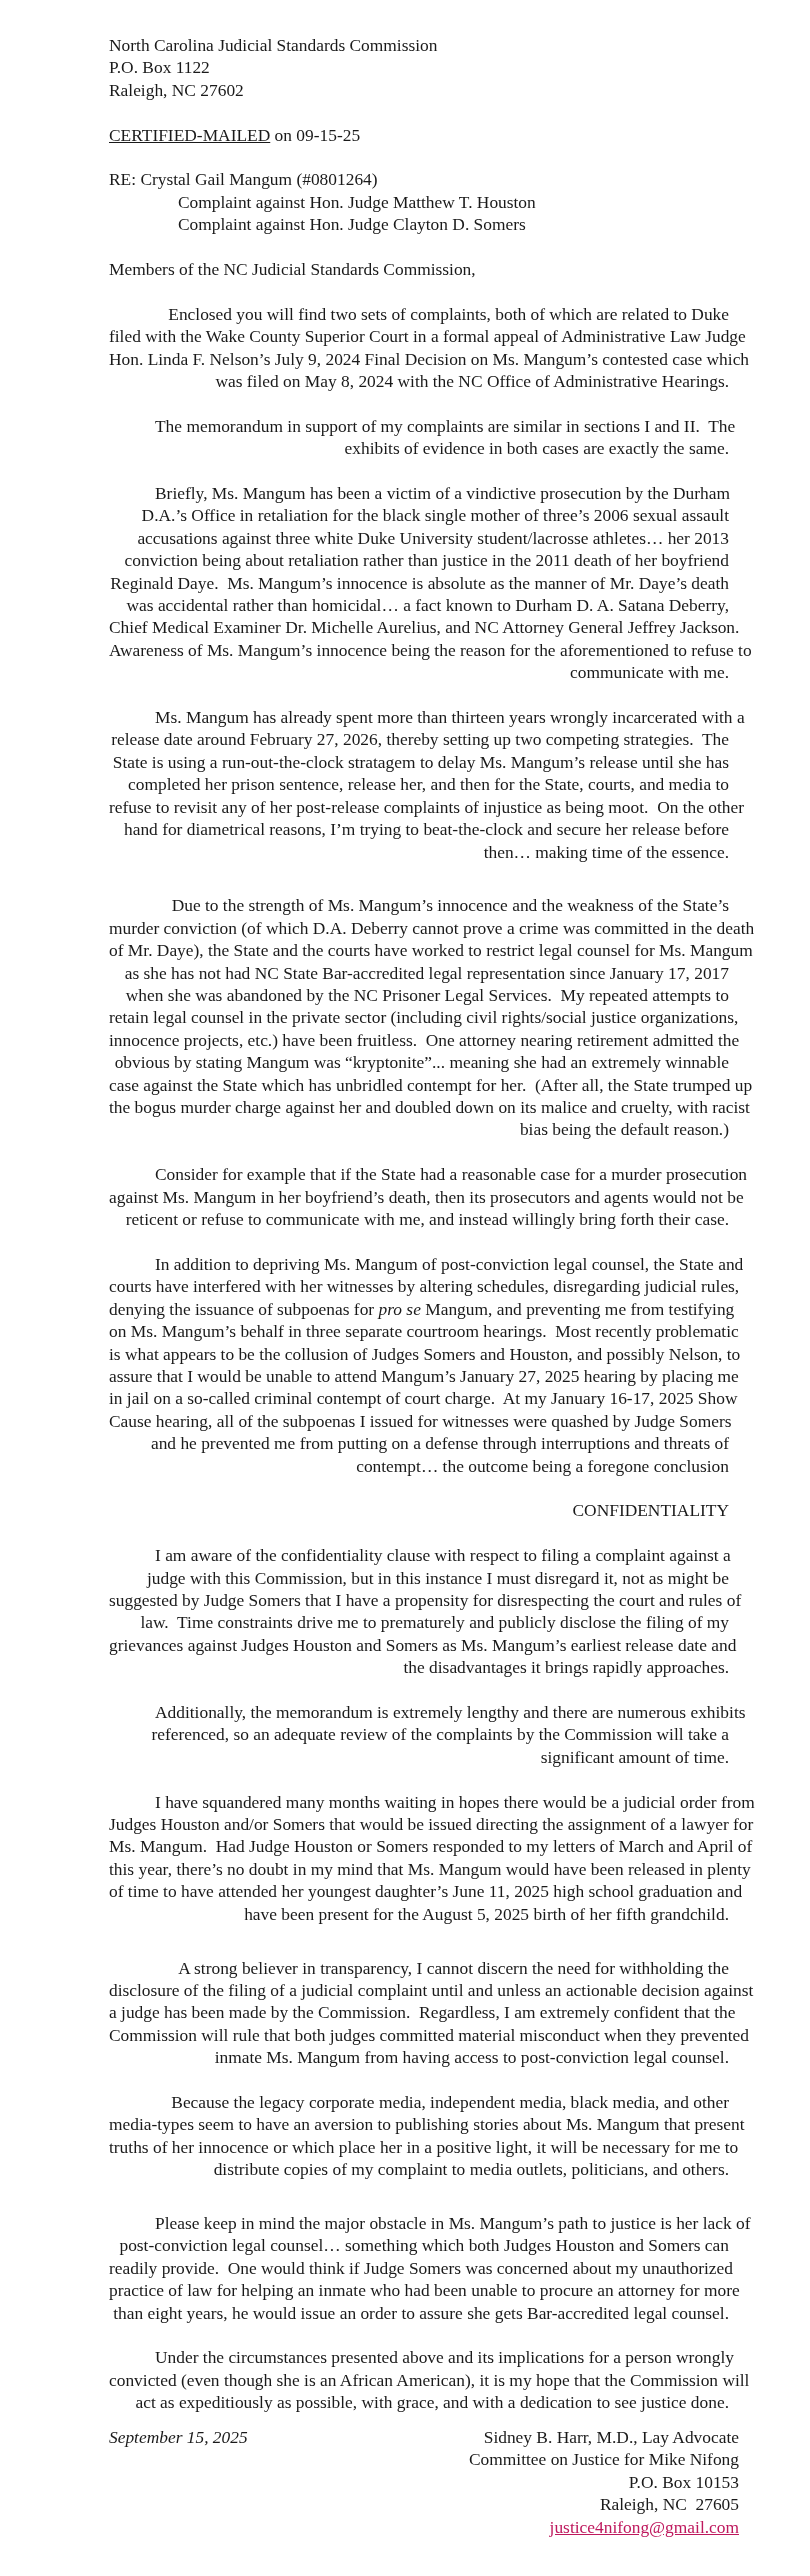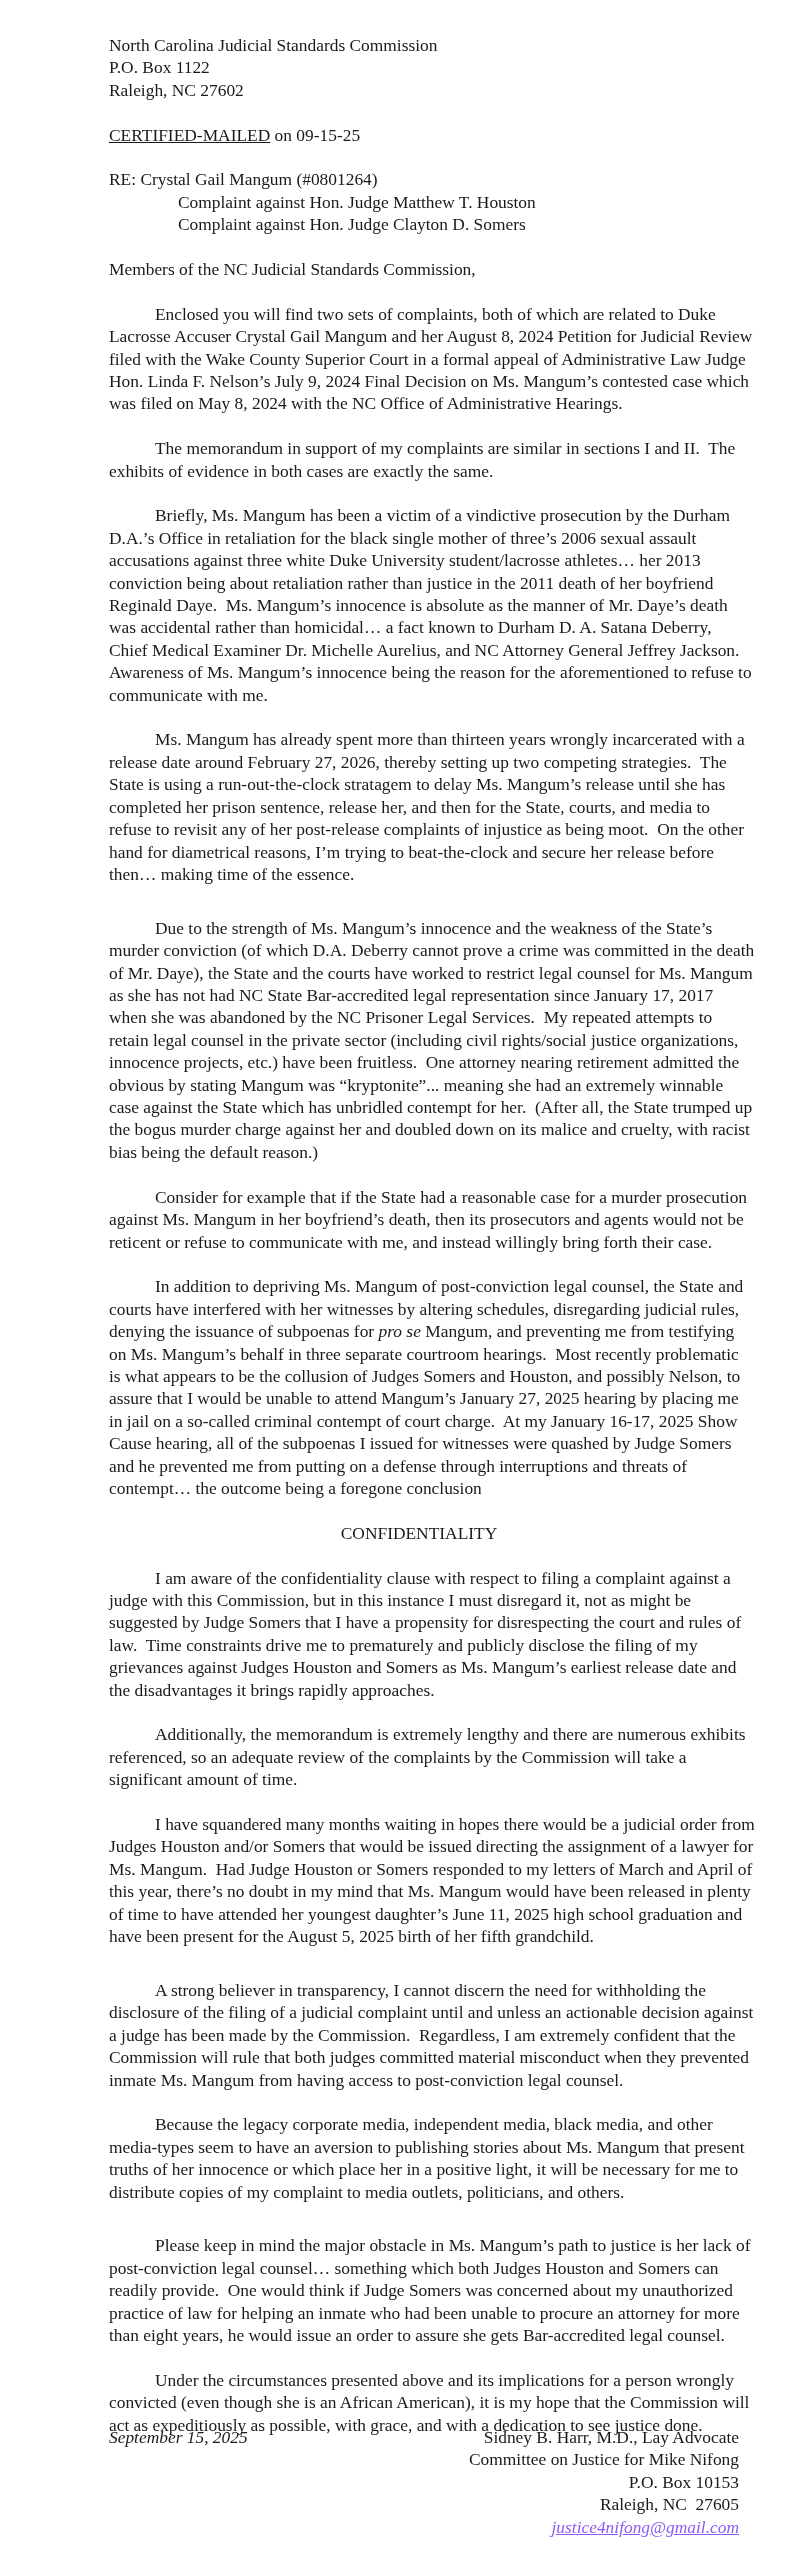--- a/index.html
+++ b/index.html
@@ -21,40 +21,40 @@
     }
     .line { display: block; white-space: pre; }
     .gap { height: 22.4px; }
     .gap-lg { height: 31.5px; }
     .u { text-decoration: underline; }
     .re-line { display: block; }
     .re-sub { display: block; padding-left: 69px; }
     .para {
       margin: 0;
       text-indent: 46px;
-      text-align: left;
+      text-align: right;
       word-spacing: 0px;
     }
     .para .l { display: block; white-space: pre; }
     .para .l:first-child { padding-left: 46px; }
     .para { text-indent: 0; }
     .heading {
-      text-align: center;
+      text-align: right;
       display: block;
       width: 620px;
     }
     .sig-block {
       position: absolute;
       left: 109px;
       top: 2426px;
       width: 620px;
     }
     .sig-date { position: absolute; left: 0; top: 0; font-style: italic; }
     .sig-right { position: absolute; left: 325px; top: 0; width: 305px; text-align: right; }
-    .email { color: #8b5cf6; text-decoration: underline; font-style: italic; }
+    .email { color: #be185d; text-decoration: underline; }
     em { font-style: italic; }
   </style>
 </head>
 <body>
 
 <div class="page">
 
   <div>
     <span class="line">North Carolina Judicial Standards Commission</span>
     <span class="line">P.O. Box 1122</span>
@@ -74,21 +74,20 @@
   </div>
 
   <div class="gap"></div>
 
   <div class="line">Members of the NC Judicial Standards Commission,</div>
 
   <div class="gap"></div>
 
   <div class="para">
       <span class="l">Enclosed you will find two sets of complaints, both of which are related to Duke</span>
-      <span class="l">Lacrosse Accuser Crystal Gail Mangum and her August 8, 2024 Petition for Judicial Review</span>
       <span class="l">filed with the Wake County Superior Court in a formal appeal of Administrative Law Judge</span>
       <span class="l">Hon. Linda F. Nelson’s July 9, 2024 Final Decision on Ms. Mangum’s contested case which</span>
       <span class="l">was filed on May 8, 2024 with the NC Office of Administrative Hearings.</span>
     </div>
   <div class="gap"></div>
 
   <div class="para">
       <span class="l">The memorandum in support of my complaints are similar in sections I and II.  The</span>
       <span class="l">exhibits of evidence in both cases are exactly the same.</span>
     </div>

